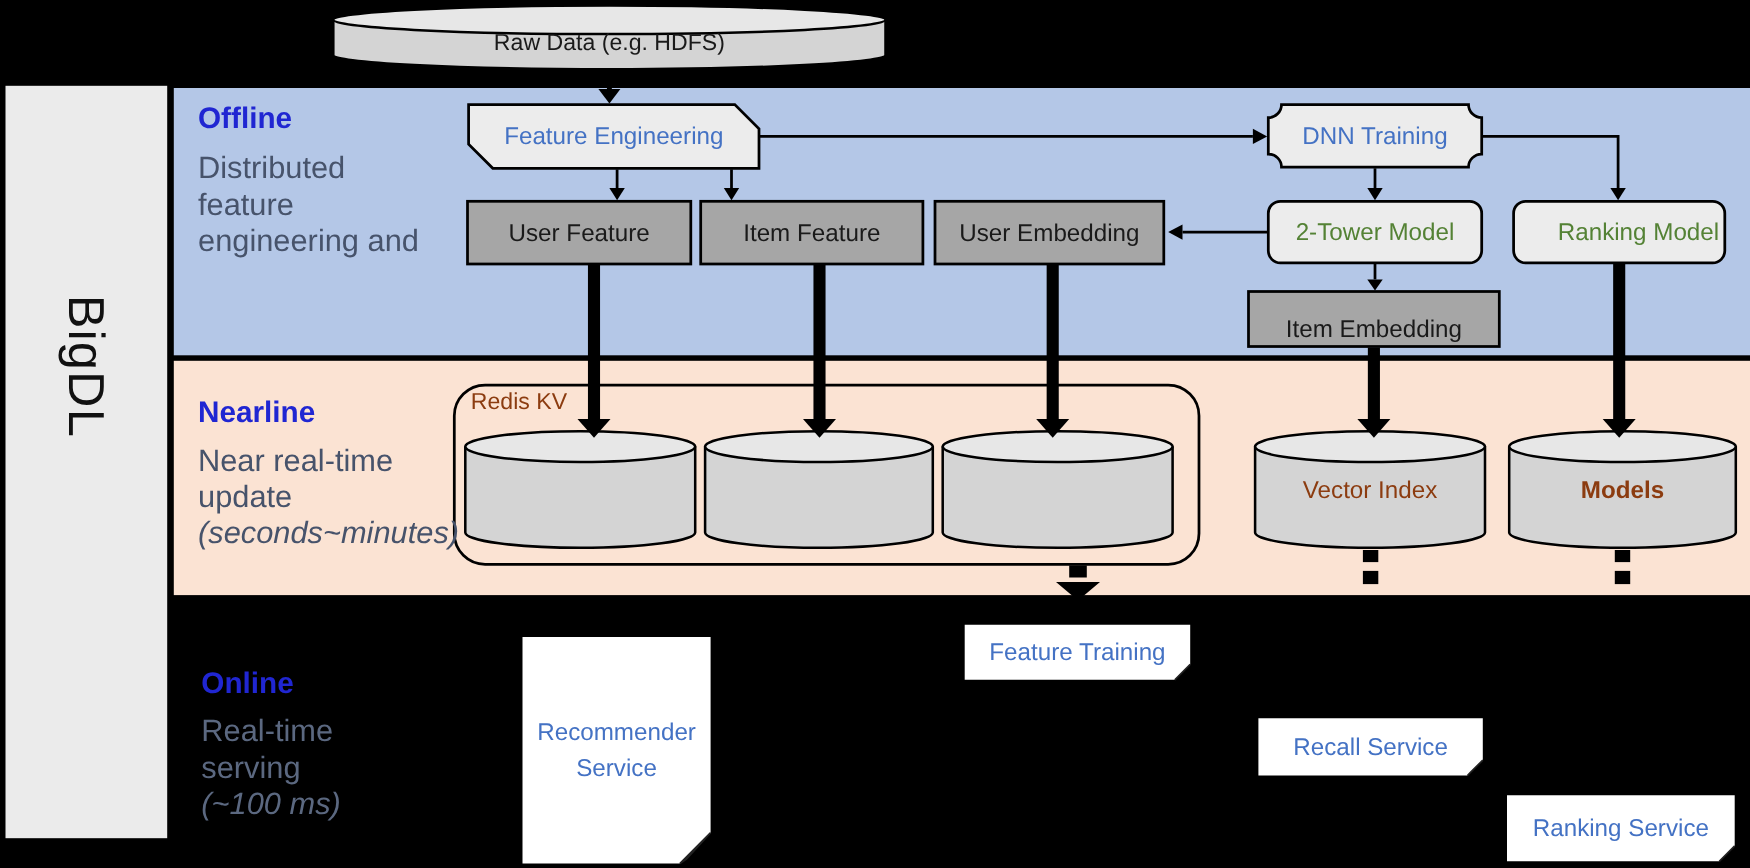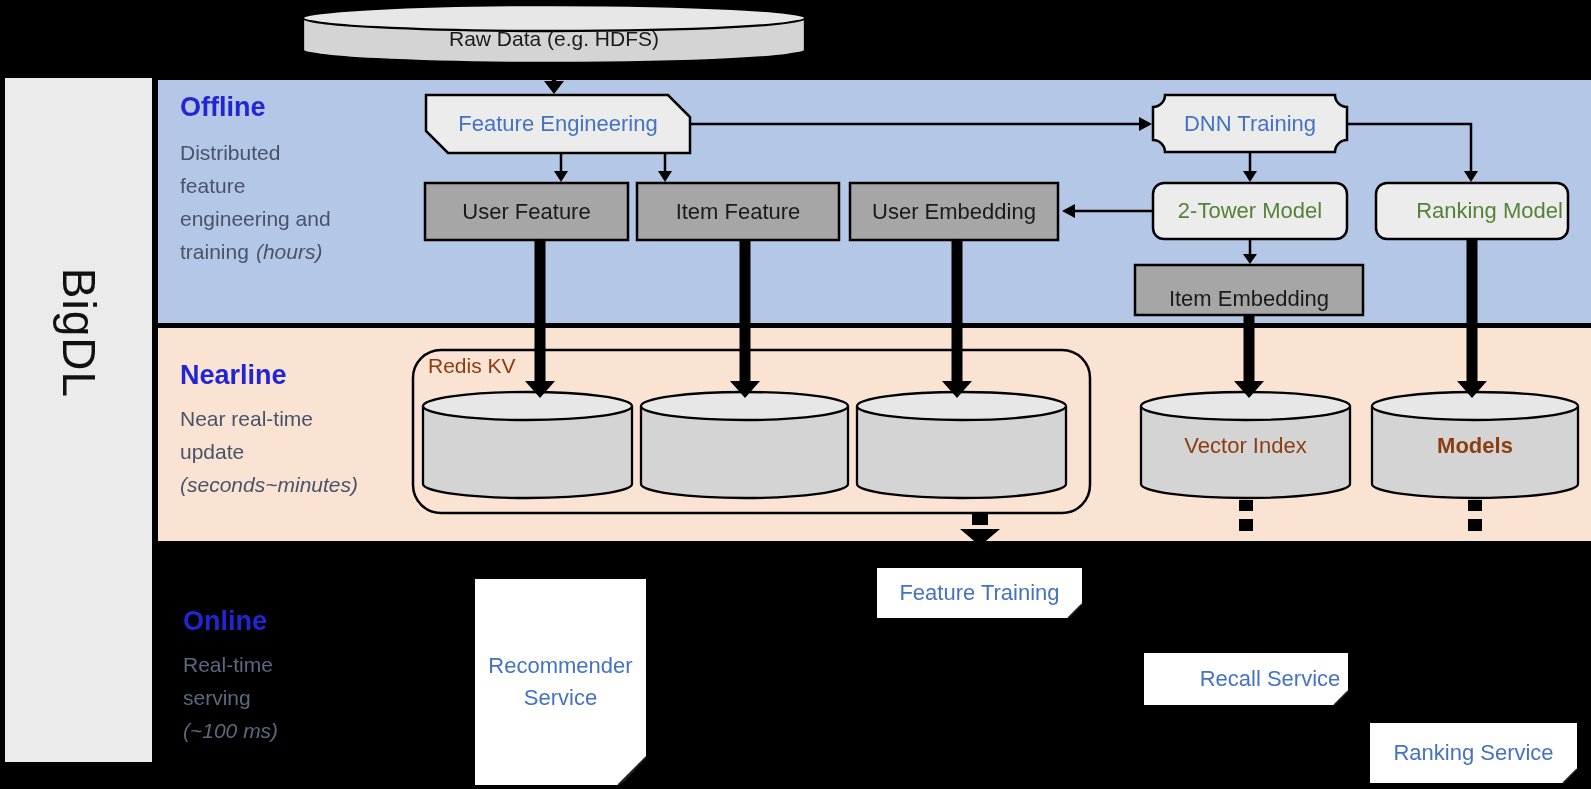--- a/index.html
+++ b/index.html
@@ -11,21 +11,21 @@
   #band-offline{top:80px;height:243px;background:var(--band-blue);}
   #band-nearline{top:328px;height:213px;background:var(--band-orange);}
   #bigdl-bar{position:absolute;left:5px;top:78px;width:147px;height:684px;background:var(--bar-gray);}
   #bigdl-label{
     position:absolute;left:79px;top:333px;transform:translate(-50%,-50%) rotate(90deg);
     font-size:46px;color:#111;white-space:nowrap;letter-spacing:1px;
   }
   svg.layer{position:absolute;left:0;top:0;z-index:2;}
   .label{position:absolute;z-index:3;display:flex;align-items:center;justify-content:center;text-align:center;}
   .sec-title{font-size:27px;font-weight:bold;color:var(--header-blue);z-index:3;position:absolute;}
-  .sec-desc{font-size:21px;line-height:33px;color:var(--desc-band);z-index:3;position:absolute;}
+  .sec-desc{font-size:28px;line-height:33px;color:var(--desc-band);z-index:3;position:absolute;}
   .sec-desc.on-black{color:var(--desc-black);}
   .it{font-style:italic;}
   .tail{margin-right:7px;}
   .blue-t{color:var(--node-blue);}
   .green-t{color:var(--node-green);border-radius:15px;}
   .brown-t{color:var(--node-brown);}
   .black-t{color:#1a1a1a;}
   .f22{font-size:22px;}
   .f21{font-size:21px;}
   
@@ -182,21 +182,20 @@
     </g>
   </svg>
 
   <div class="label f21 black-t" style="left:303px;top:24px;width:502px;height:30px;">Raw Data (e.g. HDFS)</div>
 
   <div class="sec-title" style="left:180px;top:92px;">Offline</div>
   <div class="sec-desc" style="left:180px;top:136px;width:250px;">
     <div>Distributed</div>
     <div>feature</div>
     <div>engineering and</div>
-    <div><span class="tail">training</span><span class="it">(hours)</span></div>
   </div>
 
   <div class="sec-title" style="left:180px;top:360px;">Nearline</div>
   <div class="sec-desc" style="left:180px;top:402px;width:260px;">
     <div>Near real-time</div>
     <div>update</div>
     <div class="it">(seconds~minutes)</div>
   </div>
 
   <div class="sec-title" style="left:183px;top:606px;">Online</div>
@@ -214,16 +213,16 @@
   <div class="label f22 green-t" style="left:1153px;top:183px;width:194px;height:56px;">2-Tower Model</div>
   <div class="label f22 green-t" style="left:1376px;top:183px;width:227px;height:56px;">Ranking Model</div>
   <div class="label f22 black-t" style="left:1135px;top:265px;width:228px;height:68px;">Item Embedding</div>
 
   <div class="label f21 brown-t" style="left:428px;top:351px;width:150px;height:30px;justify-content:flex-start;text-align:right;">Redis KV</div>
   <div class="label f22 brown-t" style="left:1141px;top:424px;width:209px;height:44px;">Vector Index</div>
   <div class="label f22 brown-t" style="left:1372px;top:424px;width:206px;height:44px;font-weight:bold;">Models</div>
 
   <div class="label f22 blue-t" style="left:475px;top:579px;width:171px;height:206px;line-height:1.45;">Recommender Service</div>
   <div class="label f22 blue-t" style="left:877px;top:568px;width:205px;height:50px;">Feature Training</div>
-  <div class="label f22 blue-t" style="left:1144px;top:653px;width:204px;height:52px;margin-left:24px;">Recall Service</div>
+  <div class="label f22 blue-t" style="left:1144px;top:653px;width:204px;height:52px;">Recall Service</div>
   <div class="label f22 blue-t" style="left:1370px;top:723px;width:207px;height:60px;">Ranking Service</div>
 
 </div>
 
 </body></html>

